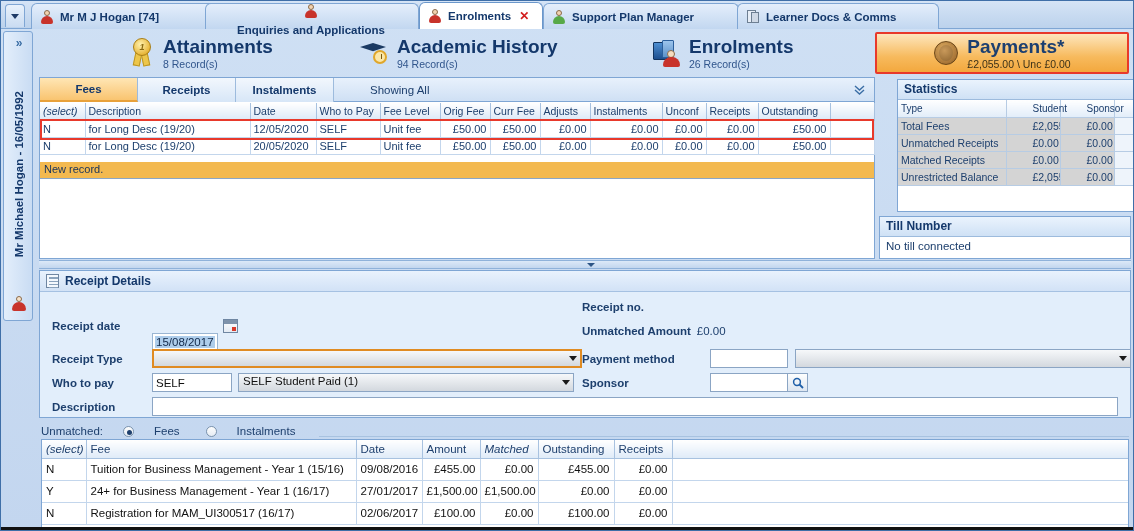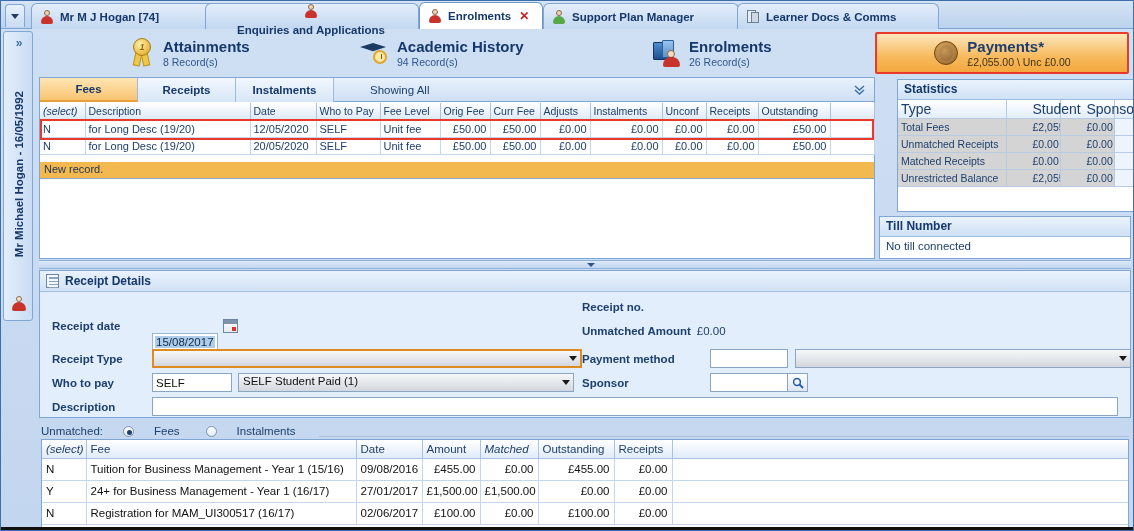--- a/index.html
+++ b/index.html
@@ -118,21 +118,21 @@
   .headernav {
     position: absolute; left: 36px; top: 30px; width: 1094px; height: 46px;
   }
   .navitem {
     position: absolute; top: 0; height: 44px;
     display: flex; align-items: center; gap: 8px;
     padding: 0 6px;
     cursor: pointer;
   }
   .navtext { display: flex; flex-direction: column; line-height: 1.15; }
-  .navtitle { font-size: 15px; font-weight: bold; color: #14386b; white-space: nowrap; }
+  .navtitle { font-size: 19px; font-weight: bold; color: #14386b; white-space: nowrap; }
   .navsub { font-size: 10.5px; color: #30558c; white-space: nowrap; }
 
   .navitem.highlight {
     background: linear-gradient(#fde6bd, #f7ba5d 60%, #f3a83e);
     border: 2px solid #e8392b;
     border-radius: 2px;
     justify-content: center;
     padding: 0 10px;
   }
   .navitem.highlight .navtitle { color: #1c3f70; }
@@ -268,21 +268,21 @@
     height: 20px; background: linear-gradient(#eaf3fd, #cfe1f5);
     border-bottom: 1px solid #9dbbdd;
     color: #14386b; font-weight: bold; font-size: 12px;
     padding: 2px 6px;
   }
   table.stats { border-collapse: collapse; width: 100%; font-size: 11px; table-layout: fixed; }
   table.stats th {
     background: linear-gradient(#ffffff, #e2edf9);
     border-right: 1px solid #b7cce4; border-bottom: 1px solid #b7cce4;
     color: #1d3f6d; font-weight: normal; text-align: left;
-    padding: 1px 3px; height: 17px; font-size: 14px;
+    padding: 1px 3px; height: 17px; font-size: 10px;
   }
   table.stats th.r, table.stats td.r { text-align: right; padding-left: 26px; }
   table.stats td {
     background: #d4d4d4;
     border-right: 1px solid #b7cce4; border-bottom: 1px solid #b7cce4;
     padding: 1px 3px; height: 17px; color: #1d3f6d; font-size: 10.5px;
     white-space: nowrap; overflow: hidden;
   }
   .tillpanel {
     position: absolute; left: 878px; top: 215px; width: 252px; height: 43px;

